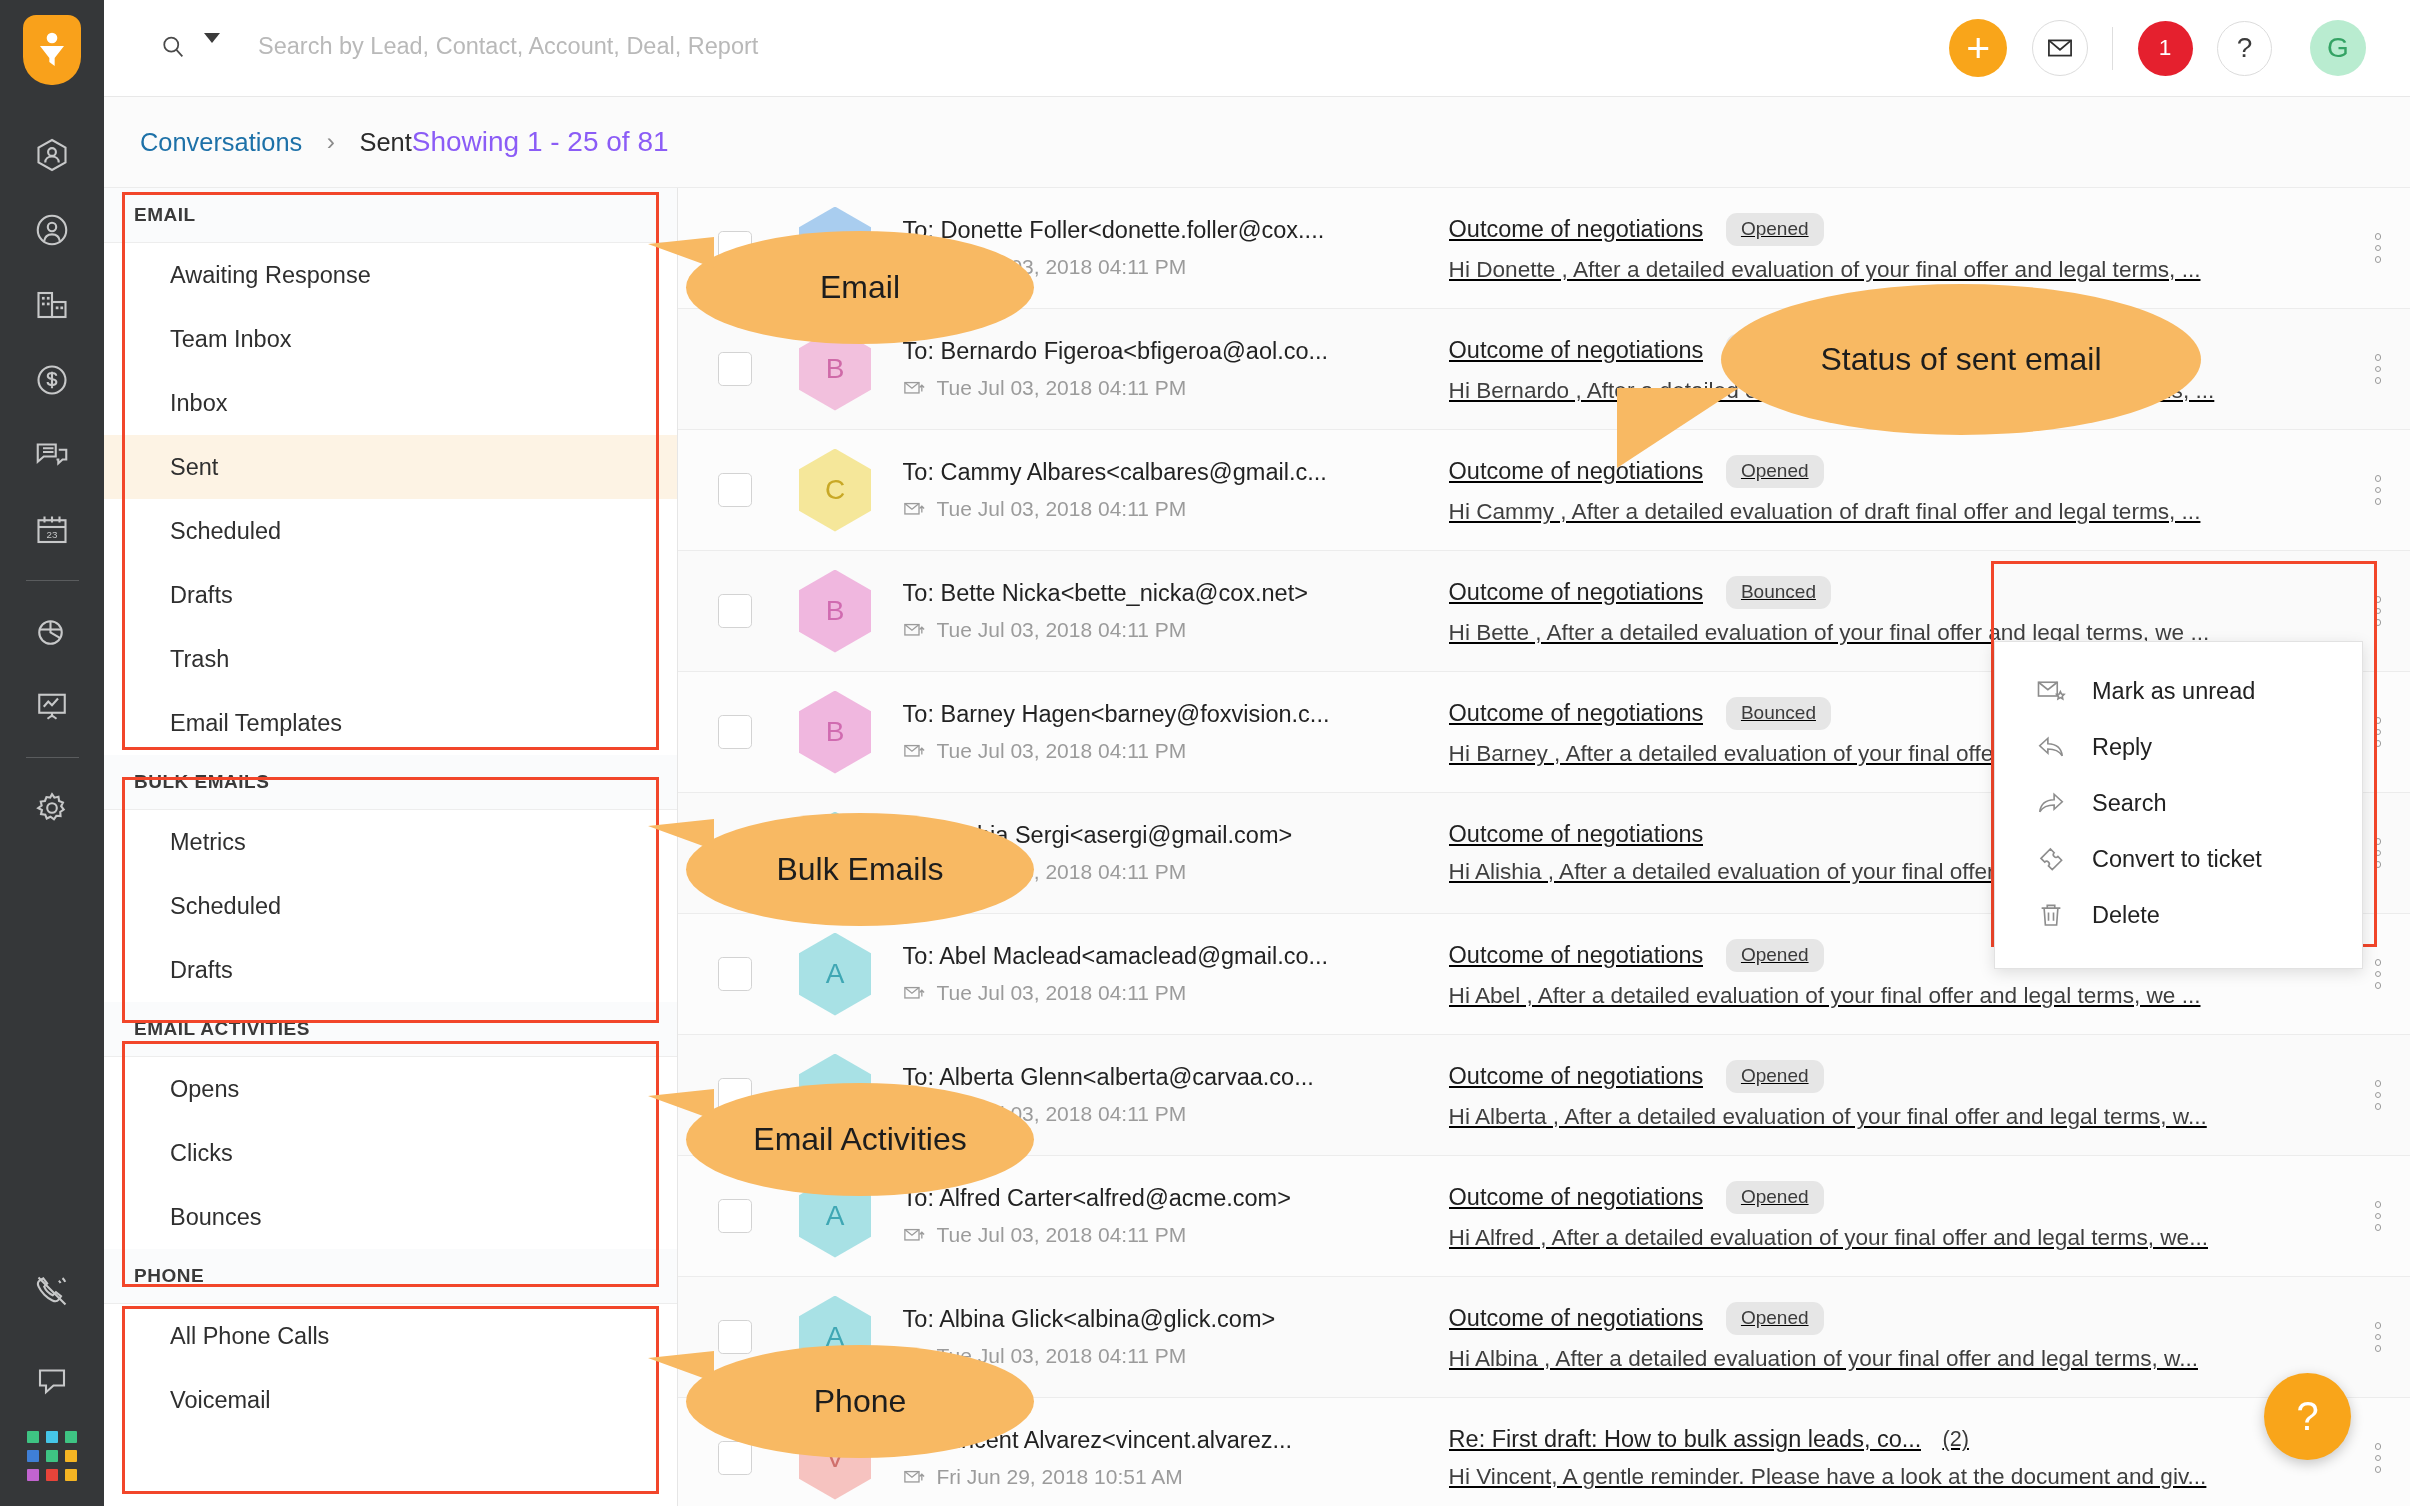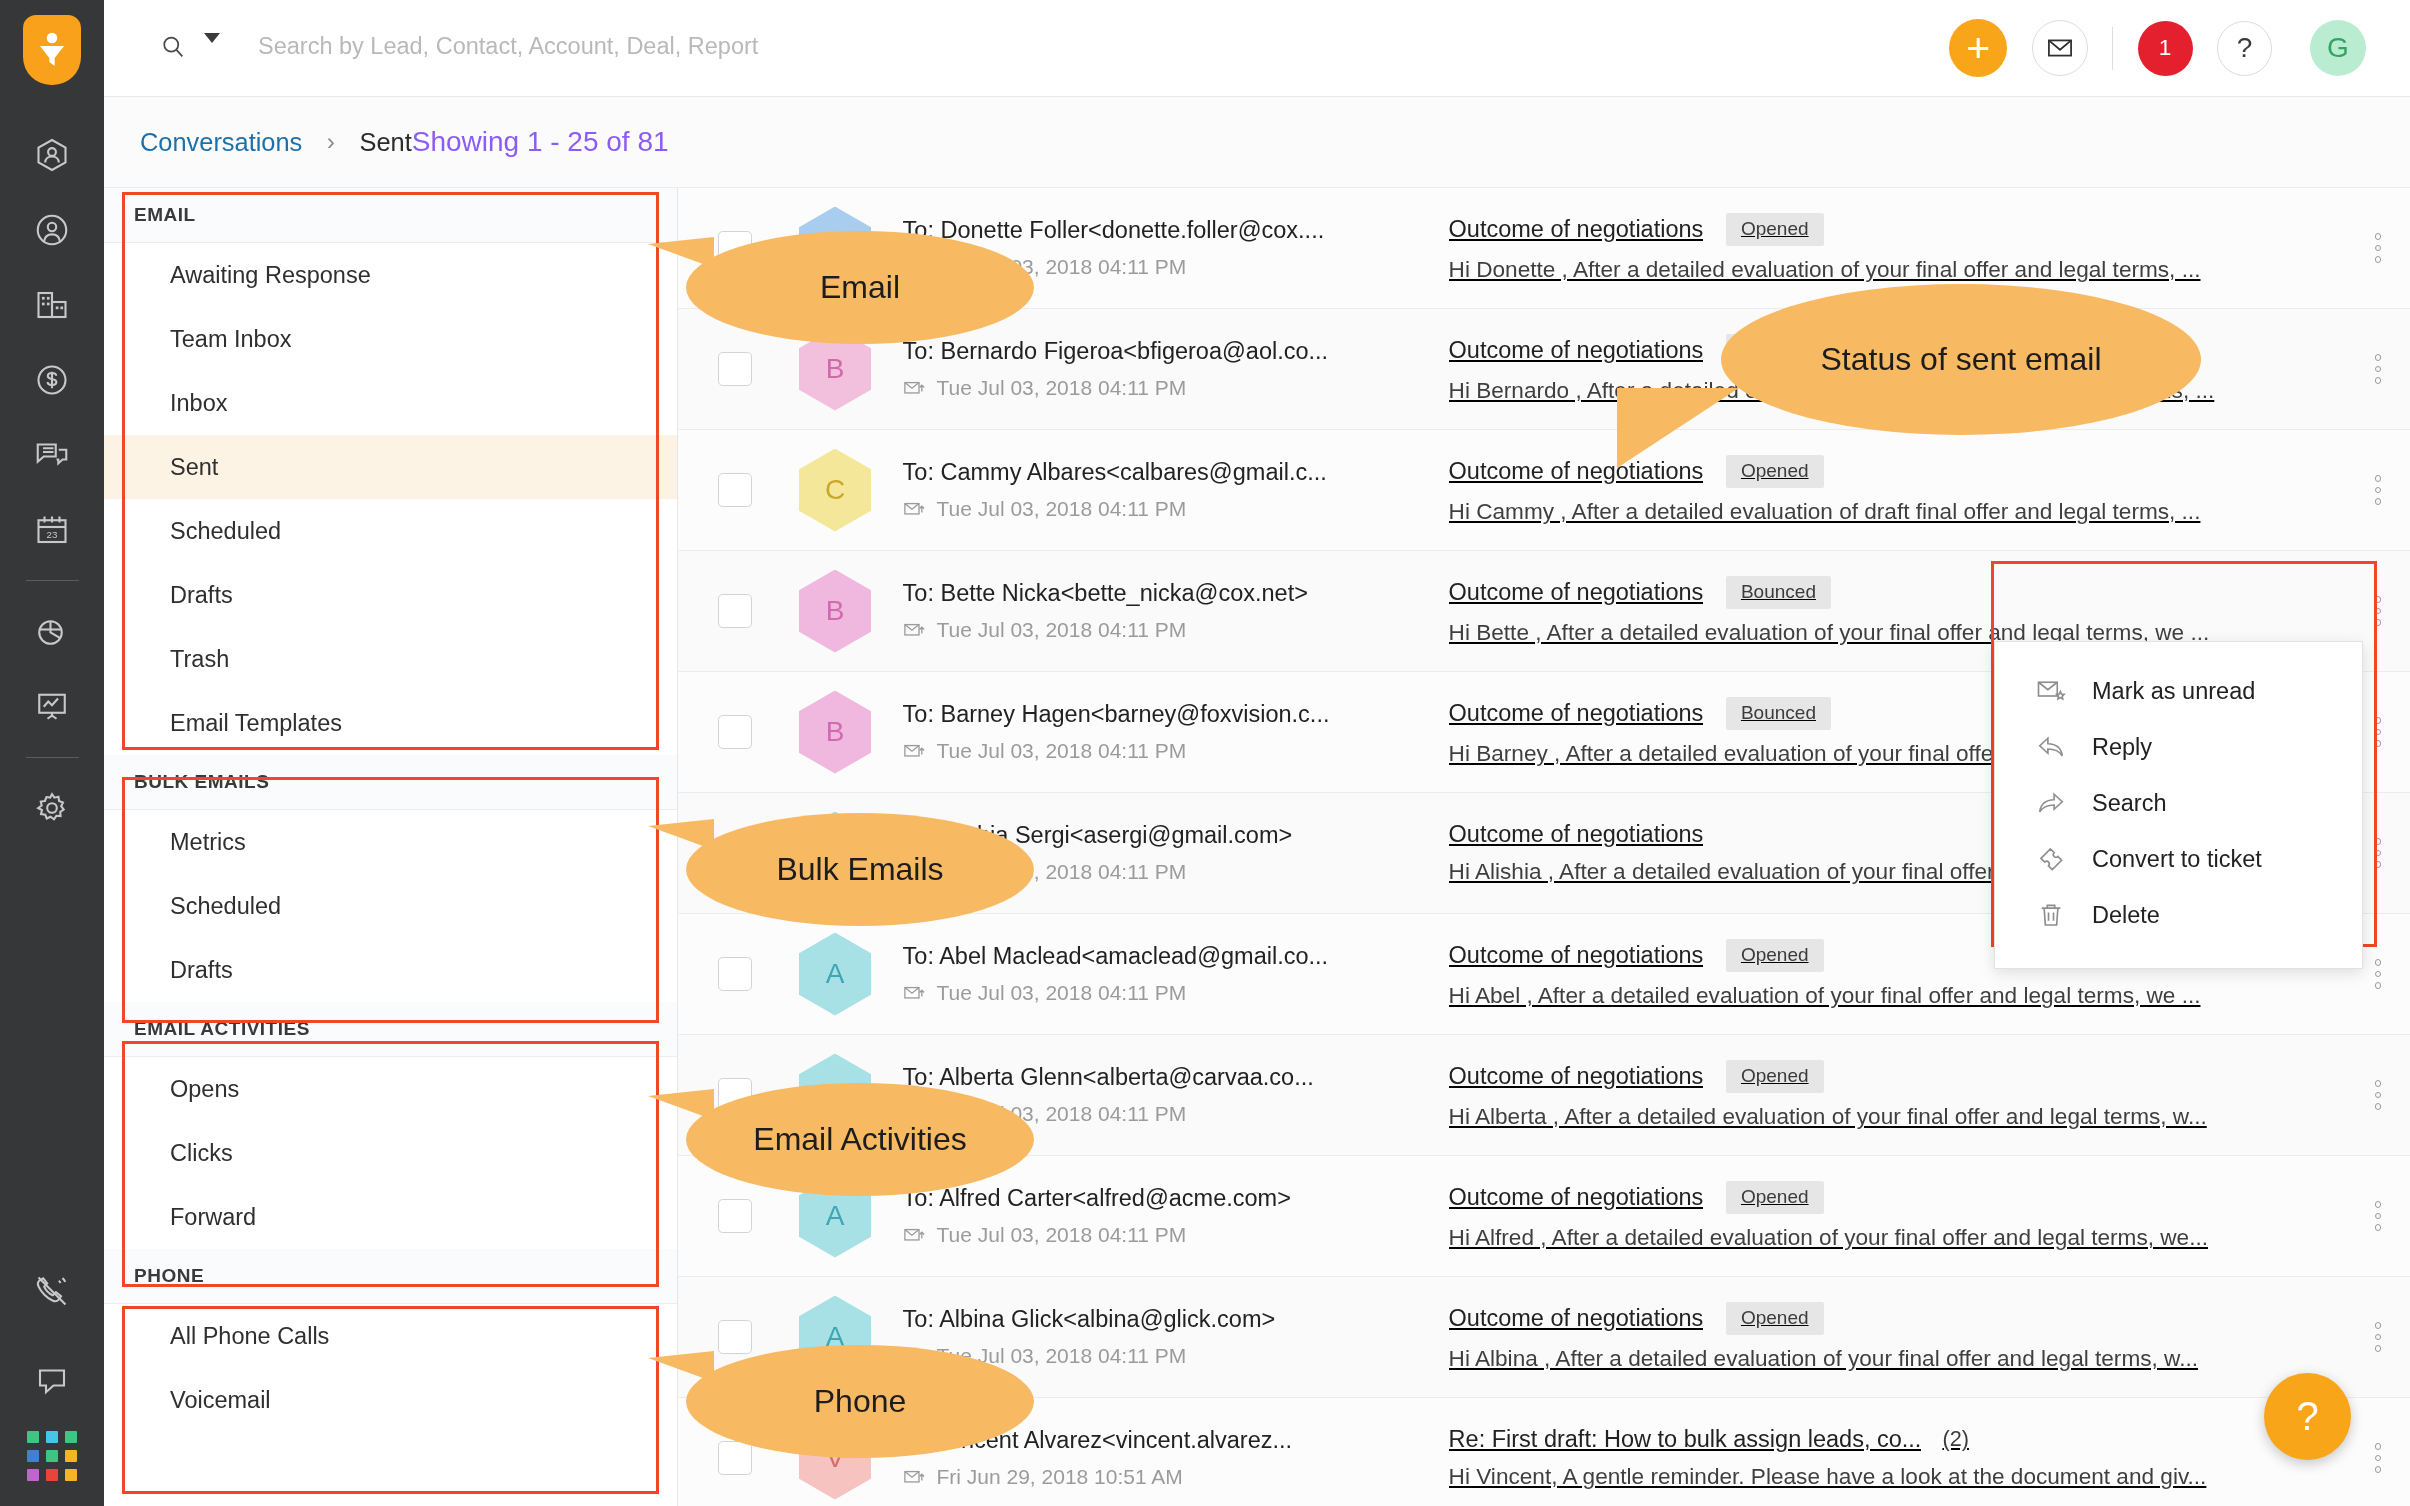--- a/index.html
+++ b/index.html
@@ -126,21 +126,21 @@
   }
   .recip { width: 527px; flex: none; margin-left: 22.6px; }
   .recip-name { font-size: 23.5px; color: #222; white-space: nowrap; overflow: hidden; text-overflow: ellipsis; }
   .recip-date { font-size: 21px; color: #9b9b9b; margin-top: 10.4px; display: flex; align-items: center; }
   .recip-date svg { width: 22.6px; height: 22.6px; margin-right: 11.3px; flex: none; }
   .subj-col { flex: 1; min-width: 0; margin-left: 19px; padding-right: 38px; text-decoration: underline; }
   .subj-line { display: flex; align-items: center; }
   .subj { font-size: 23.5px; color: #222; white-space: nowrap; overflow: hidden; text-overflow: ellipsis; max-width: 734px; }
   .status-pill {
     background: #e6e6e6; color: #3b3b3b; font-size: 19px; padding: 5.6px 15px;
-    border-radius: 2px; margin-left: 22.6px; white-space: nowrap; flex: none;
+    border-radius: 11px; margin-left: 22.6px; white-space: nowrap; flex: none;
   }
   .thread-count { font-size: 21.7px; color: #3b3b3b; margin-left: 21px; flex: none; }
   .preview { font-size: 22.6px; color: #3f3f3f; margin-top: 11.3px; white-space: nowrap; overflow: hidden; text-overflow: ellipsis; }
   .kebab { width: 66px; flex: none; display: flex; flex-direction: column; align-items: center; gap: 4.7px; cursor: pointer; }
   .kebab i { width: 6.6px; height: 6.6px; border: 0.9px solid #9a9a9a; border-radius: 50%; display: block; }
 
   
   .ctx-menu {
     position: absolute; left: 1994px; top: 641px; width: 369px;
     background: #fff; border: 0.9px solid #e2e2e2; box-shadow: 0 3.8px 15px rgba(0,0,0,.13);
@@ -326,21 +326,21 @@
       <div class="nav-item">Drafts</div>
       <div class="nav-item">Trash</div>
       <div class="nav-item">Email Templates</div>
       <div class="nav-sec-head">BULK EMAILS</div>
       <div class="nav-item">Metrics</div>
       <div class="nav-item">Scheduled</div>
       <div class="nav-item">Drafts</div>
       <div class="nav-sec-head">EMAIL ACTIVITIES</div>
       <div class="nav-item">Opens</div>
       <div class="nav-item">Clicks</div>
-      <div class="nav-item">Forward</div>
+      <div class="nav-item">Bounces</div>
       <div class="nav-sec-head">PHONE</div>
       <div class="nav-item">All Phone Calls</div>
       <div class="nav-item">Voicemail</div>
     </div>
 
   <div class="list" id="emaillist">
       <div class="row">
         <div class="chk"></div>
         <div class="hexwrap">
           <div class="hex" style="background:#a9cdef;color:#4a80b5">D</div>

